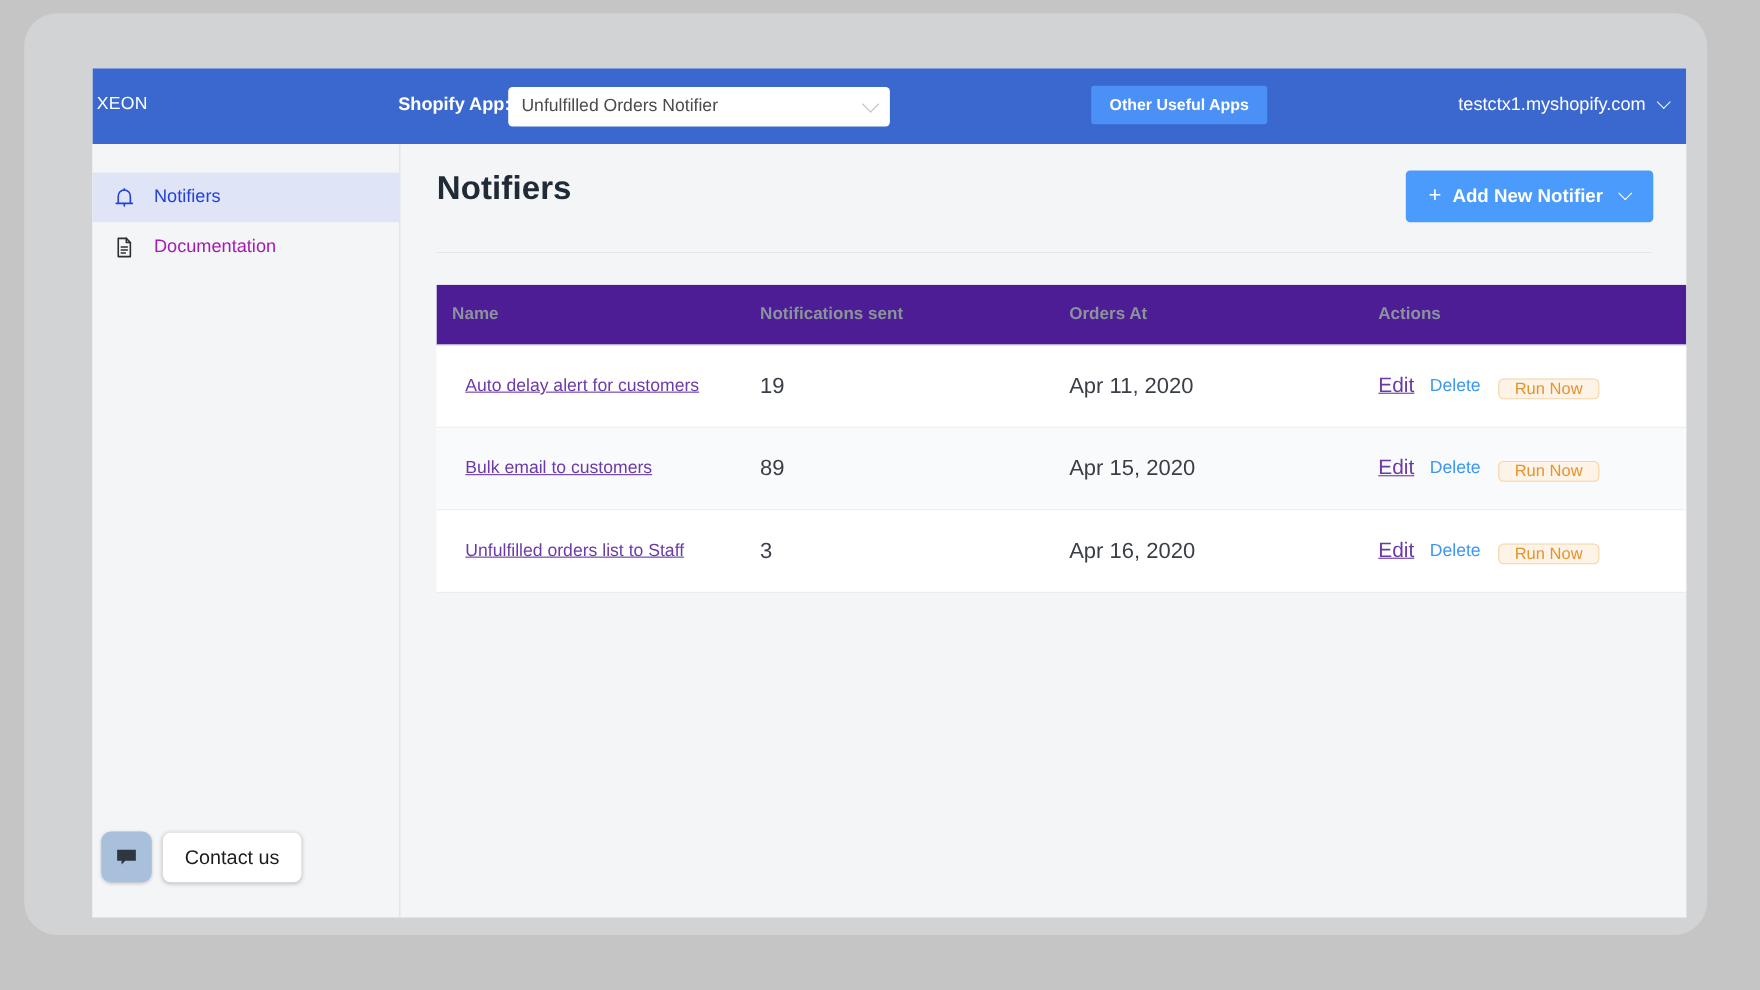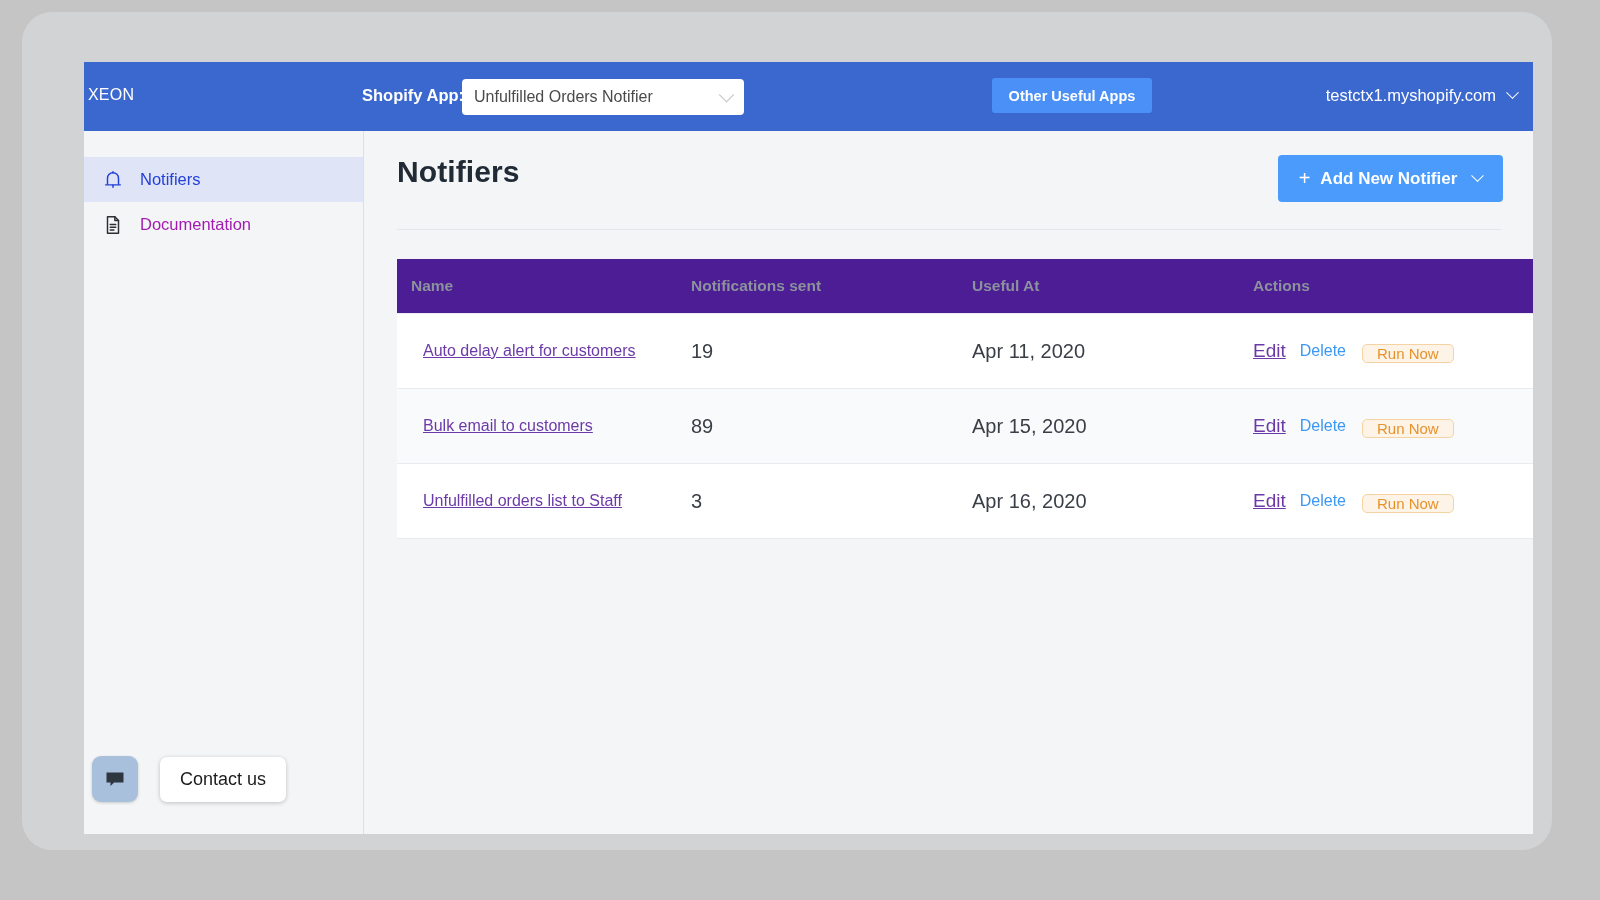--- a/index.html
+++ b/index.html
@@ -54,21 +54,21 @@
   .shopify-app-label {
     position: absolute;
     left: 278px; top: 24px;
     font-size: 16.5px;
     font-weight: bold;
     color: #ffffff;
   }
   #app-select {
     position: absolute;
     left: 378px; top: 17px;
-    width: 282px; height: 36px;
+    width: 347px; height: 36px;
     background: #ffffff;
     border-radius: 4px;
     border: none;
     display: flex;
     align-items: center;
     padding: 0 12px;
     cursor: pointer;
   }
   #app-select .sel-value {
     flex: 1;
@@ -145,21 +145,21 @@
   #nav-notifiers { margin-top: 26px; }
   .nav-icon { width: 22px; height: 22px; display: block; flex: none; }
 
   
   #chat-widget {
     position: absolute;
     left: 8px;
     bottom: 32px;
     display: flex;
     align-items: center;
-    gap: 22px;
+    gap: 10px;
   }
   #chat-launcher {
     width: 46px; height: 46px;
     border-radius: 9px;
     background: #a8c0db;
     display: flex;
     align-items: center;
     justify-content: center;
     cursor: pointer;
     box-shadow: 0 1px 3px rgba(0,0,0,.18);
@@ -352,21 +352,21 @@
         <span class="chev"></span>
       </button>
 
       <div id="title-divider"></div>
 
       <div id="notifier-table">
 
         <div class="tbl-row tbl-head">
           <div class="col-name th">Name</div>
           <div class="col-sent th">Notifications sent</div>
-          <div class="col-created th">Useful At</div>
+          <div class="col-created th">Orders At</div>
           <div class="col-actions th">Actions</div>
         </div>
 
         <div class="tbl-row tbl-body-row">
           <div class="col-name cell-name">
             <a>Auto delay alert for customers</a>
           </div>
           <div class="col-sent cell-sent">19</div>
           <div class="col-created cell-created">Apr 11, 2020</div>
           <div class="col-actions">

